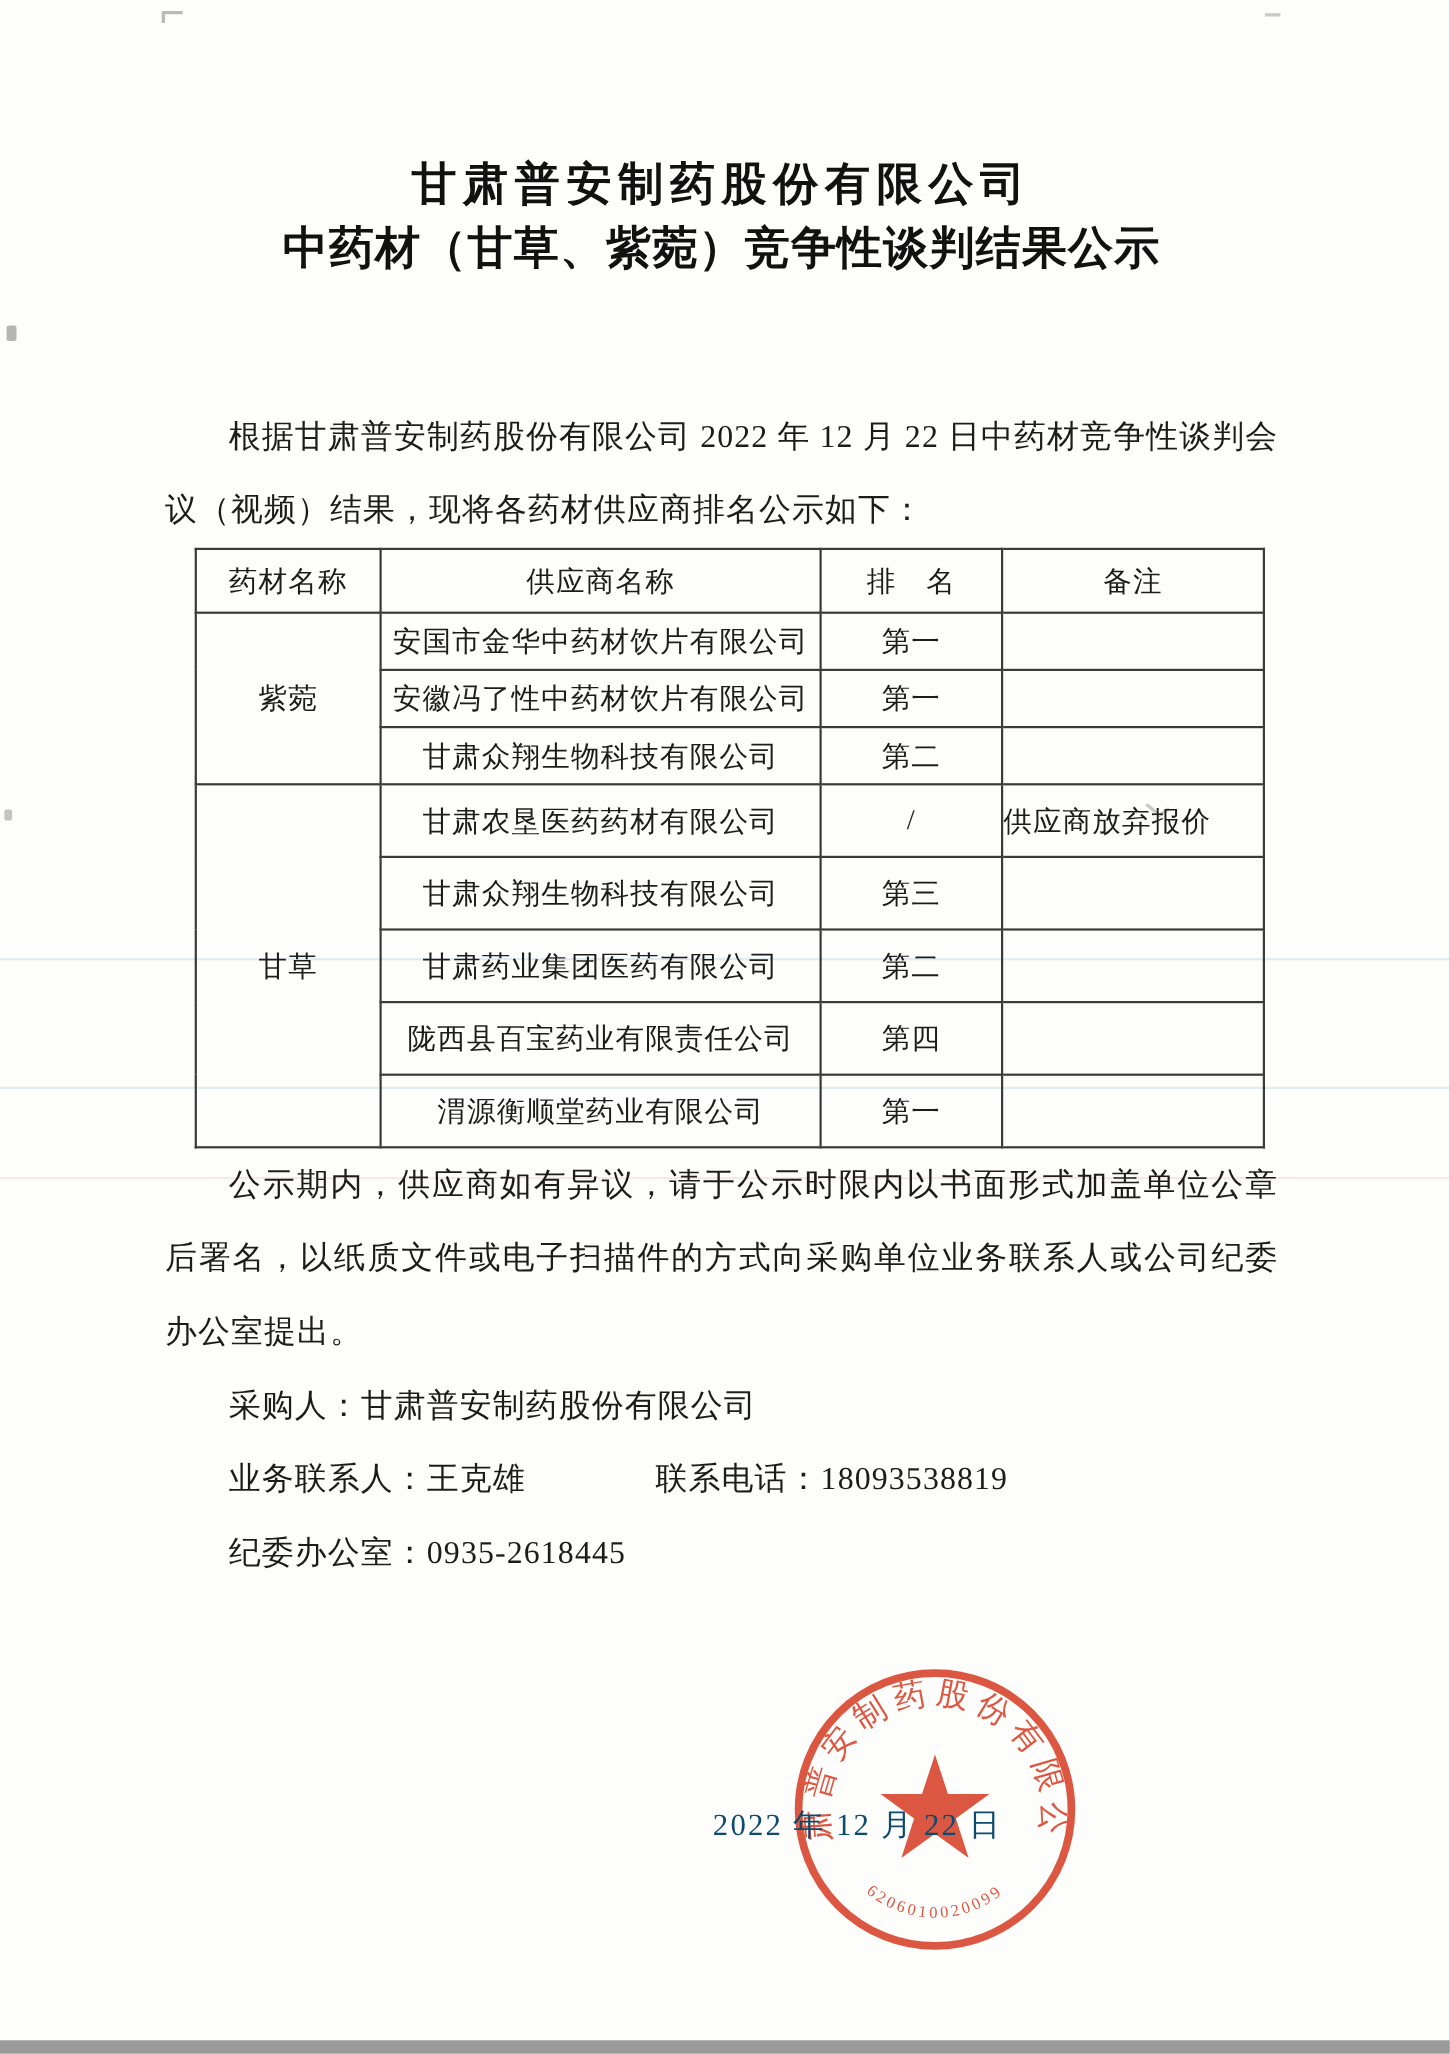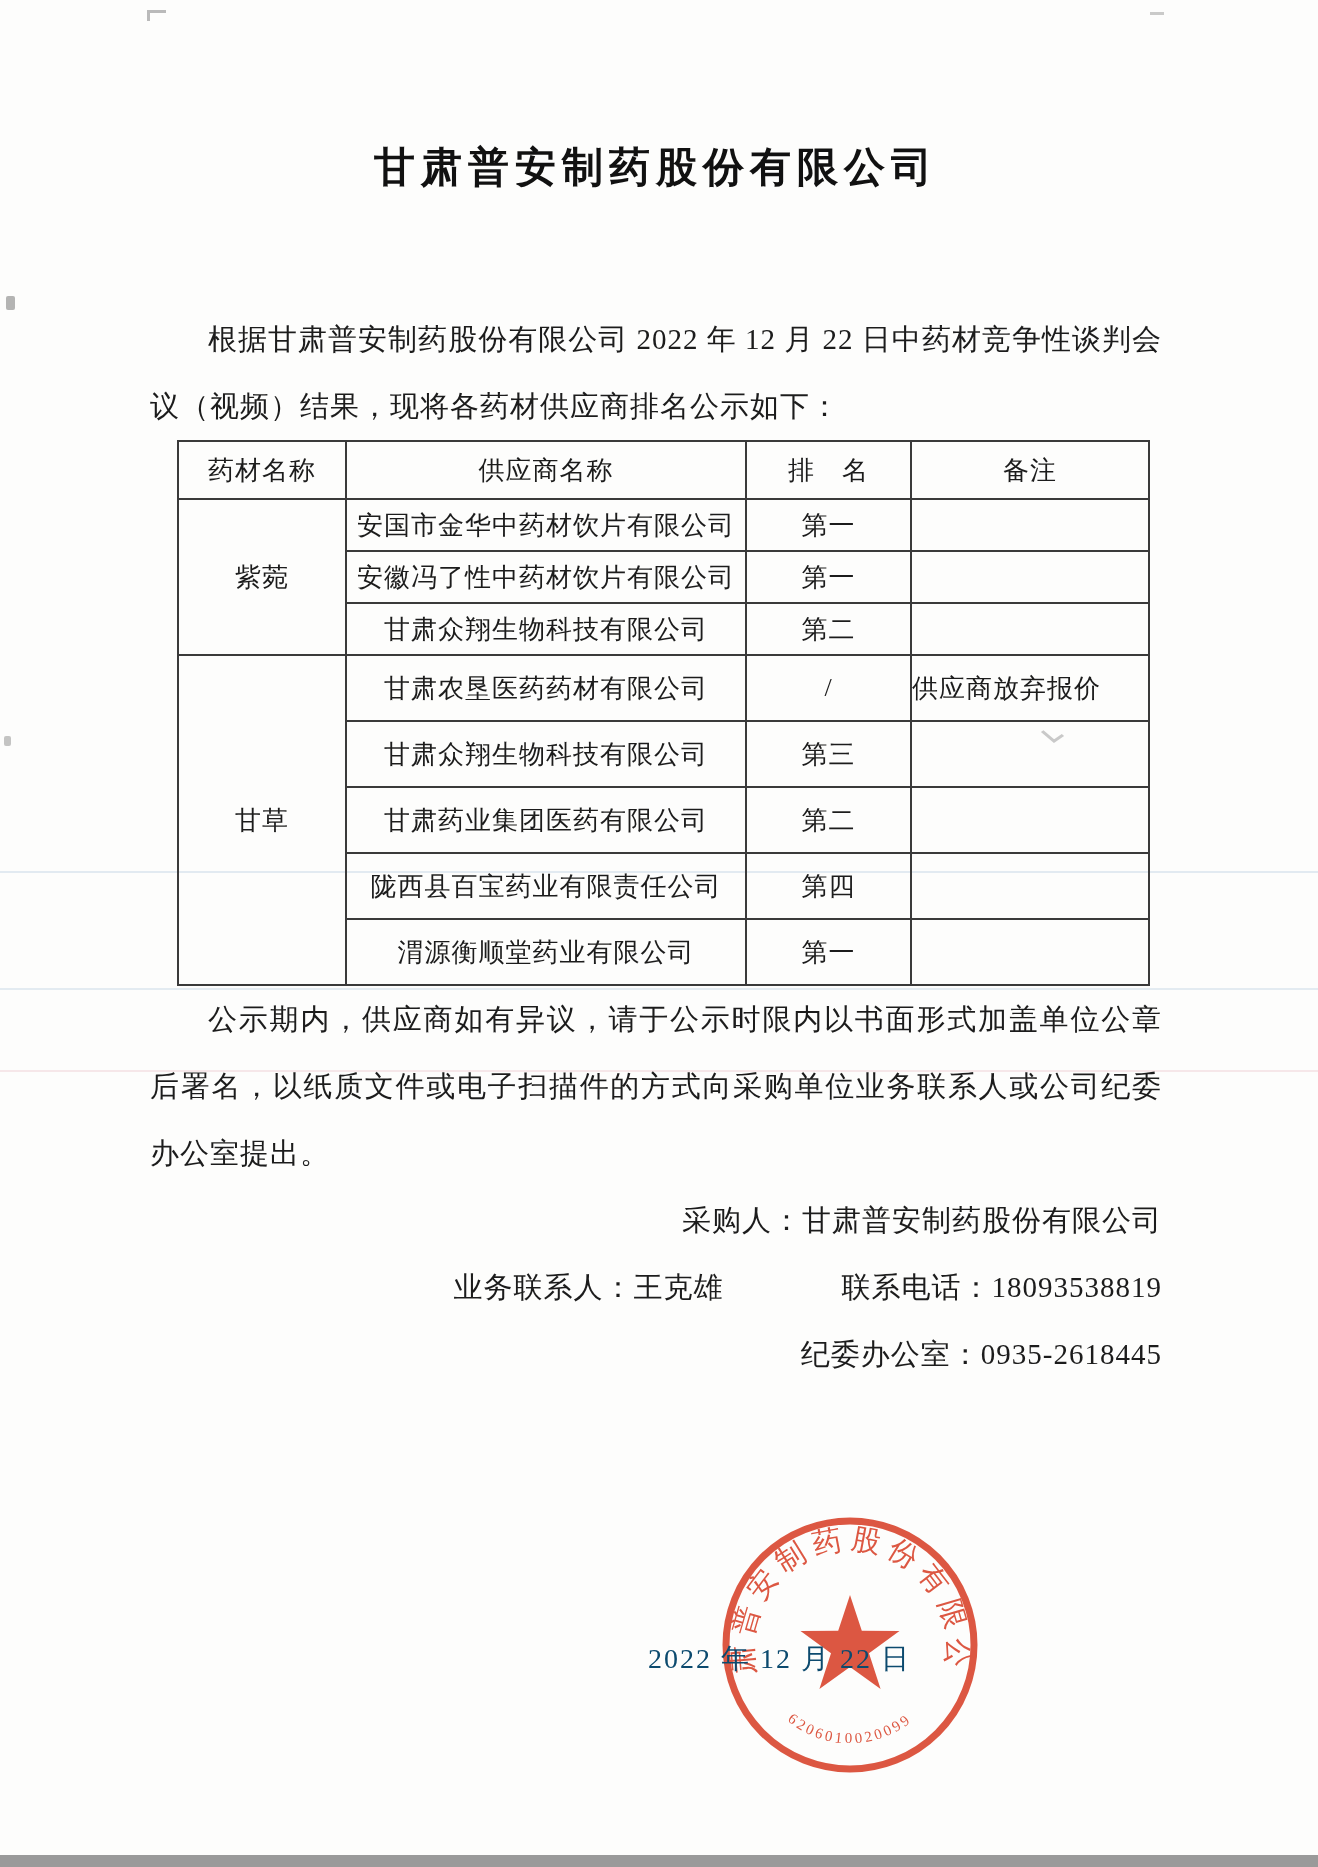--- a/index.html
+++ b/index.html
@@ -41,21 +41,21 @@
   col.c-supplier{width:400px;}
   col.c-rank{width:165px;}
   col.c-note{width:238px;}
   tr.hdr{height:58px;}
   tr.r-ziwan{height:52px;}
   tr.r-gancao{height:66px;}
   td.material,td.rank,th{text-align:center;}
   td.supplier{text-align:center;padding-left:22px;}
   td.note{}
   .period{margin-top:20px;}
-  .contact-line{margin:0;font-size:29px;line-height:67px;letter-spacing:1px;text-indent:2em;text-align:right;}
+  .contact-line{margin:0;font-size:29px;line-height:67px;letter-spacing:1px;text-indent:2em;}
   .phone-part{margin-left:118px;}
   .stamp{
     position:absolute;left:710px;top:1505px;
     mix-blend-mode:multiply;opacity:.92;
   }
   .stamp text{font-family:"Liberation Serif","DejaVu Serif",serif;}
   .date-line{
     position:absolute;left:648px;top:1640px;
     font-size:28px;letter-spacing:2px;color:#0c4a6e;z-index:3;
   }
@@ -80,20 +80,21 @@
   <div class="artifact scanline3"></div>
   <div class="artifact speck1"></div>
   <div class="artifact speck2"></div>
   <div class="artifact mark-tl"></div>
   <div class="artifact mark-tr"></div>
   <div class="artifact squiggle"></div>
 
   <div class="content">
 
     <h1 class="title first">甘肃普安制药股份有限公司</h1>
+    <h1 class="title second">中药材（甘草、紫菀）竞争性谈判结果公示</h1>
 
     <p class="bodytext indent intro">根据甘肃普安制药股份有限公司 2022 年 12 月 22 日中药材竞争性谈判会议（视频）结果，现将各药材供应商排名公示如下：</p>
 
     <table class="results">
       <colgroup>
         <col class="c-material">
           <col class="c-supplier">
           <col class="c-rank">
           <col class="c-note">
       </colgroup>

